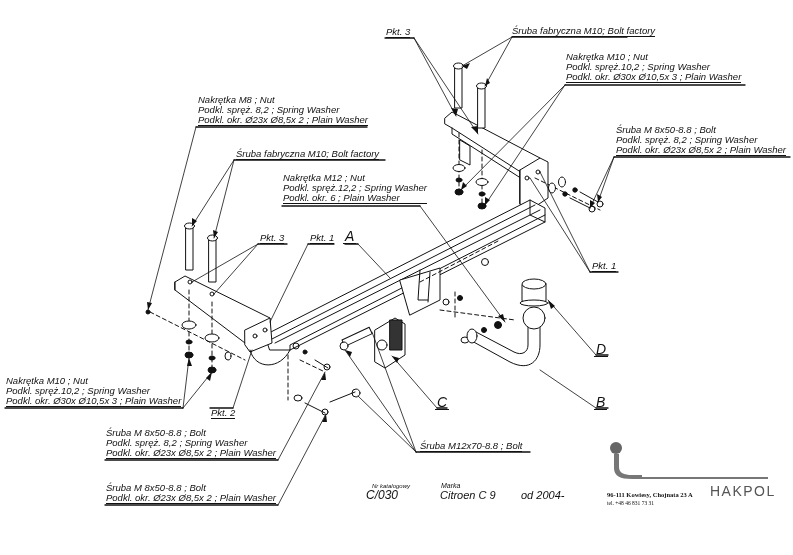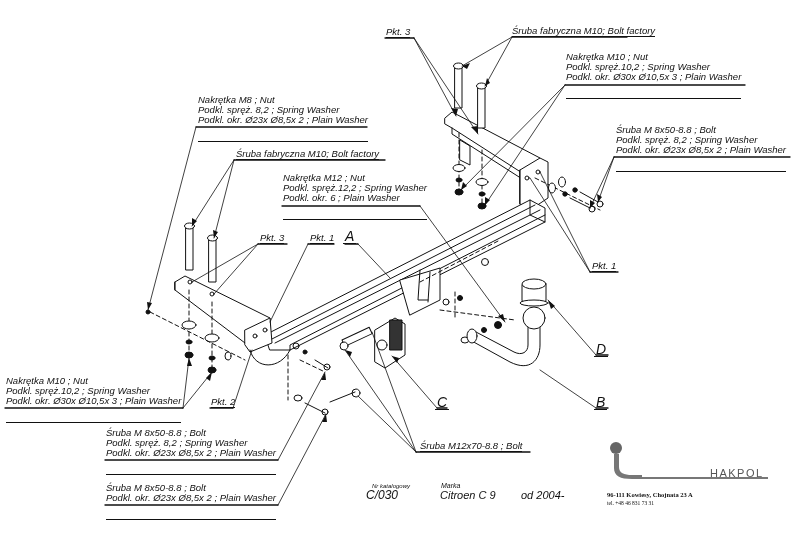--- a/index.html
+++ b/index.html
@@ -1,27 +1,27 @@
 <!DOCTYPE html>
 <html><head>
 <meta charset="utf-8">
 <style>
   html, body { margin: 0; padding: 0; background: #ffffff; }
   body { width: 793px; height: 555px; position: relative; overflow: hidden; font-family: "Liberation Sans", sans-serif; }
   #drawing { position: absolute; left: 0; top: 0; width: 793px; height: 555px; }
   .lbl { position: absolute; font-family: "Liberation Sans", sans-serif; font-style: italic; font-size: 9.5px; line-height: 10px; color: #111; white-space: nowrap; }
   .lbl .ln { display: block; }
-  .ul { border-bottom: 1.4px solid #111; padding-bottom: 16px; }
+  .ul { border-bottom: 1.4px solid #111; padding-bottom: 0; }
   .ref { position: absolute; font-family: "Liberation Sans", sans-serif; font-style: italic; font-size: 9.5px; color: #111; border-bottom: 1.4px solid #111; white-space: nowrap; line-height: 10px; }
   .letter { position: absolute; font-family: "Liberation Sans", sans-serif; font-style: italic; font-size: 14px; color: #111; border-bottom: 1.4px solid #111; line-height: 13px; padding: 0 2px; }
   .meta-small { position: absolute; font-family: "Liberation Sans", sans-serif; font-style: italic; font-size: 6px; color: #111; white-space: nowrap; }
   .meta-big { position: absolute; font-family: "Liberation Sans", sans-serif; font-style: italic; font-size: 11px; color: #111; white-space: nowrap; }
   .logo { position: absolute; left: 602px; top: 440px; width: 168px; height: 42px; }
   .logo-text { position: absolute; left: 40px; top: 0; font-family: "Liberation Sans", sans-serif; font-weight: bold; font-style: italic; font-size: 25px; letter-spacing: 1px; color: #e0401f; }
-  .logo-sub { position: absolute; left: 108px; top: 27px; font-family: "Liberation Sans", sans-serif; font-size: 11px; letter-spacing: 1.5px; color: #555; }
+  .logo-sub { position: absolute; left: 108px; top: 43px; font-family: "Liberation Sans", sans-serif; font-size: 14px; letter-spacing: 1.5px; color: #555; }
   .logo-line { position: absolute; left: 36px; top: 37px; width: 130px; height: 2px; background: #777; }
   .addr { position: absolute; left: 607px; top: 491px; font-family: "Liberation Serif", serif; font-weight: bold; font-size: 6.5px; color: #111; white-space: nowrap; }
   .tel { position: absolute; left: 607px; top: 500px; font-family: "Liberation Serif", serif; font-size: 5.5px; color: #111; white-space: nowrap; }
 </style>
 </head>
 <body>
 
 <svg id="drawing" viewBox="0 0 793 555" xmlns="http://www.w3.org/2000/svg">
   <g fill="none" stroke="#111" stroke-width="1" stroke-linecap="round" stroke-linejoin="round">
 
@@ -286,21 +286,21 @@
 <div class="ref" style="left:260px;top:233px;">Pkt. 3</div>
 <div class="ref" style="left:310px;top:233px;">Pkt. 1</div>
 <div class="letter" style="left:343px;top:230px;">A</div>
 
 <div class="lbl" style="left:6px;top:376px;">
   <span class="ln">Nakrętka  M10 ; Nut</span>
   <span class="ln">Podkl. spręż.10,2 ; Spring Washer</span>
   <span class="ln ul">Podkl. okr.  Ø30x Ø10,5x 3 ; Plain Washer</span>
 </div>
 
-<div class="ref" style="left:211px;top:397px;">Pkt. 2</div>
+<div class="ref" style="left:211px;top:408px;">Pkt. 2</div>
 
 <div class="lbl" style="left:106px;top:428px;">
   <span class="ln">Śruba M 8x50-8.8 ;  Bolt</span>
   <span class="ln">Podkl. spręż. 8,2 ; Spring Washer</span>
   <span class="ln ul">Podkl. okr.  Ø23x Ø8,5x 2 ; Plain Washer</span>
 </div>
 
 <div class="lbl" style="left:106px;top:483px;">
   <span class="ln">Śruba M 8x50-8.8 ;  Bolt</span>
   <span class="ln ul">Podkl. okr.  Ø23x Ø8,5x 2 ; Plain Washer</span>

